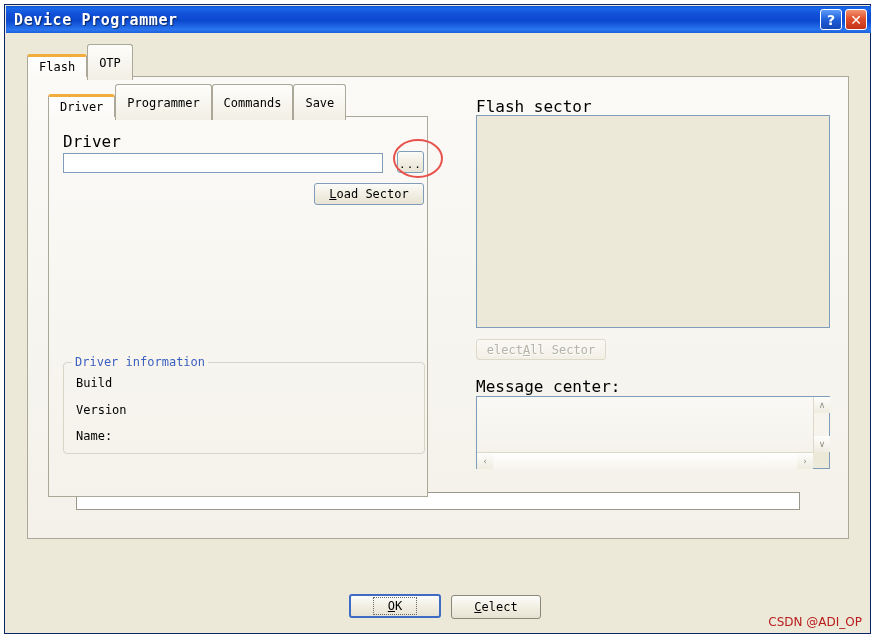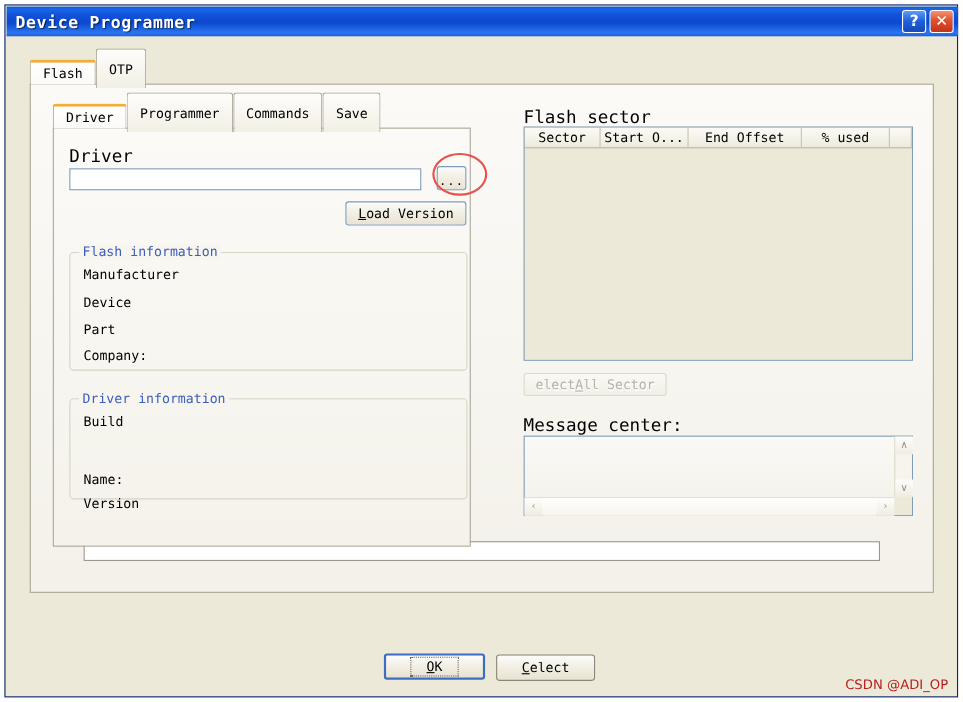--- a/index.html
+++ b/index.html
@@ -417,51 +417,37 @@
             <div class="lbl" style="left:14px; top:15px;">Driver</div>
 
             <input class="textbox" style="left: 14px; top: 36px; width: 320px; height: 20px;" value="" placeholder="">
 
             <div class="btn" style="left:348px; top:34px; width:27px; height:22px;">
               <span class="dots">...</span>
             </div>
 
             <div class="btn" style="left:265px; top:66px; width:110px; height:22px;">
               <span class="u">L</span>
-                <span>oad Version</span>
+                <span>oad Sector</span>
             </div>
 
-            <div class="groupbox" style="left:14px; top:112px; width:362px; height:108px;">
-              <span class="group-legend">Flash information</span>
-              <div class="group-row" style="top:13px;">Manufacturer</div>
-              <div class="group-row" style="top:38px;">Device</div>
-              <div class="group-row" style="top:63px;">Part</div>
-              <div class="group-row" style="top:86px;">Company:</div>
-            </div>
 
             <div class="groupbox" style="left:14px; top:245px; width:362px; height:92px;">
               <span class="group-legend">Driver information</span>
               <div class="group-row" style="top:13px;">Build</div>
-              <div class="group-row" style="top:40px;margin-top:48px;">Version</div>
+              <div class="group-row" style="top:40px;">Version</div>
               <div class="group-row" style="top:66px;">Name:</div>
             </div>
 
           </div>
         </div>
 
         <div class="lbl" style="left:448px; top:20px;">Flash sector</div>
 
         <div class="listview" style="left:448px; top:38px; width:354px; height:213px;">
-          <div class="lv-head">
-            <div class="lv-col" style="width:69px;">Sector</div>
-            <div class="lv-col" style="width:80px;">Start O...</div>
-            <div class="lv-col" style="width:103px;">End Offset</div>
-            <div class="lv-col" style="width:80px;">% used</div>
-            <div class="lv-col" style="flex:1;"></div>
-          </div>
           <div class="lv-body"></div>
         </div>
 
         <div class="btn disabled" style="left:448px; top:262px; width:130px; height:21px;">
           <span>elect </span>
             <span class="u">A</span>
             <span>ll Sector</span>
         </div>
 
         <div class="lbl" style="left:448px; top:300px;">Message center:</div>

